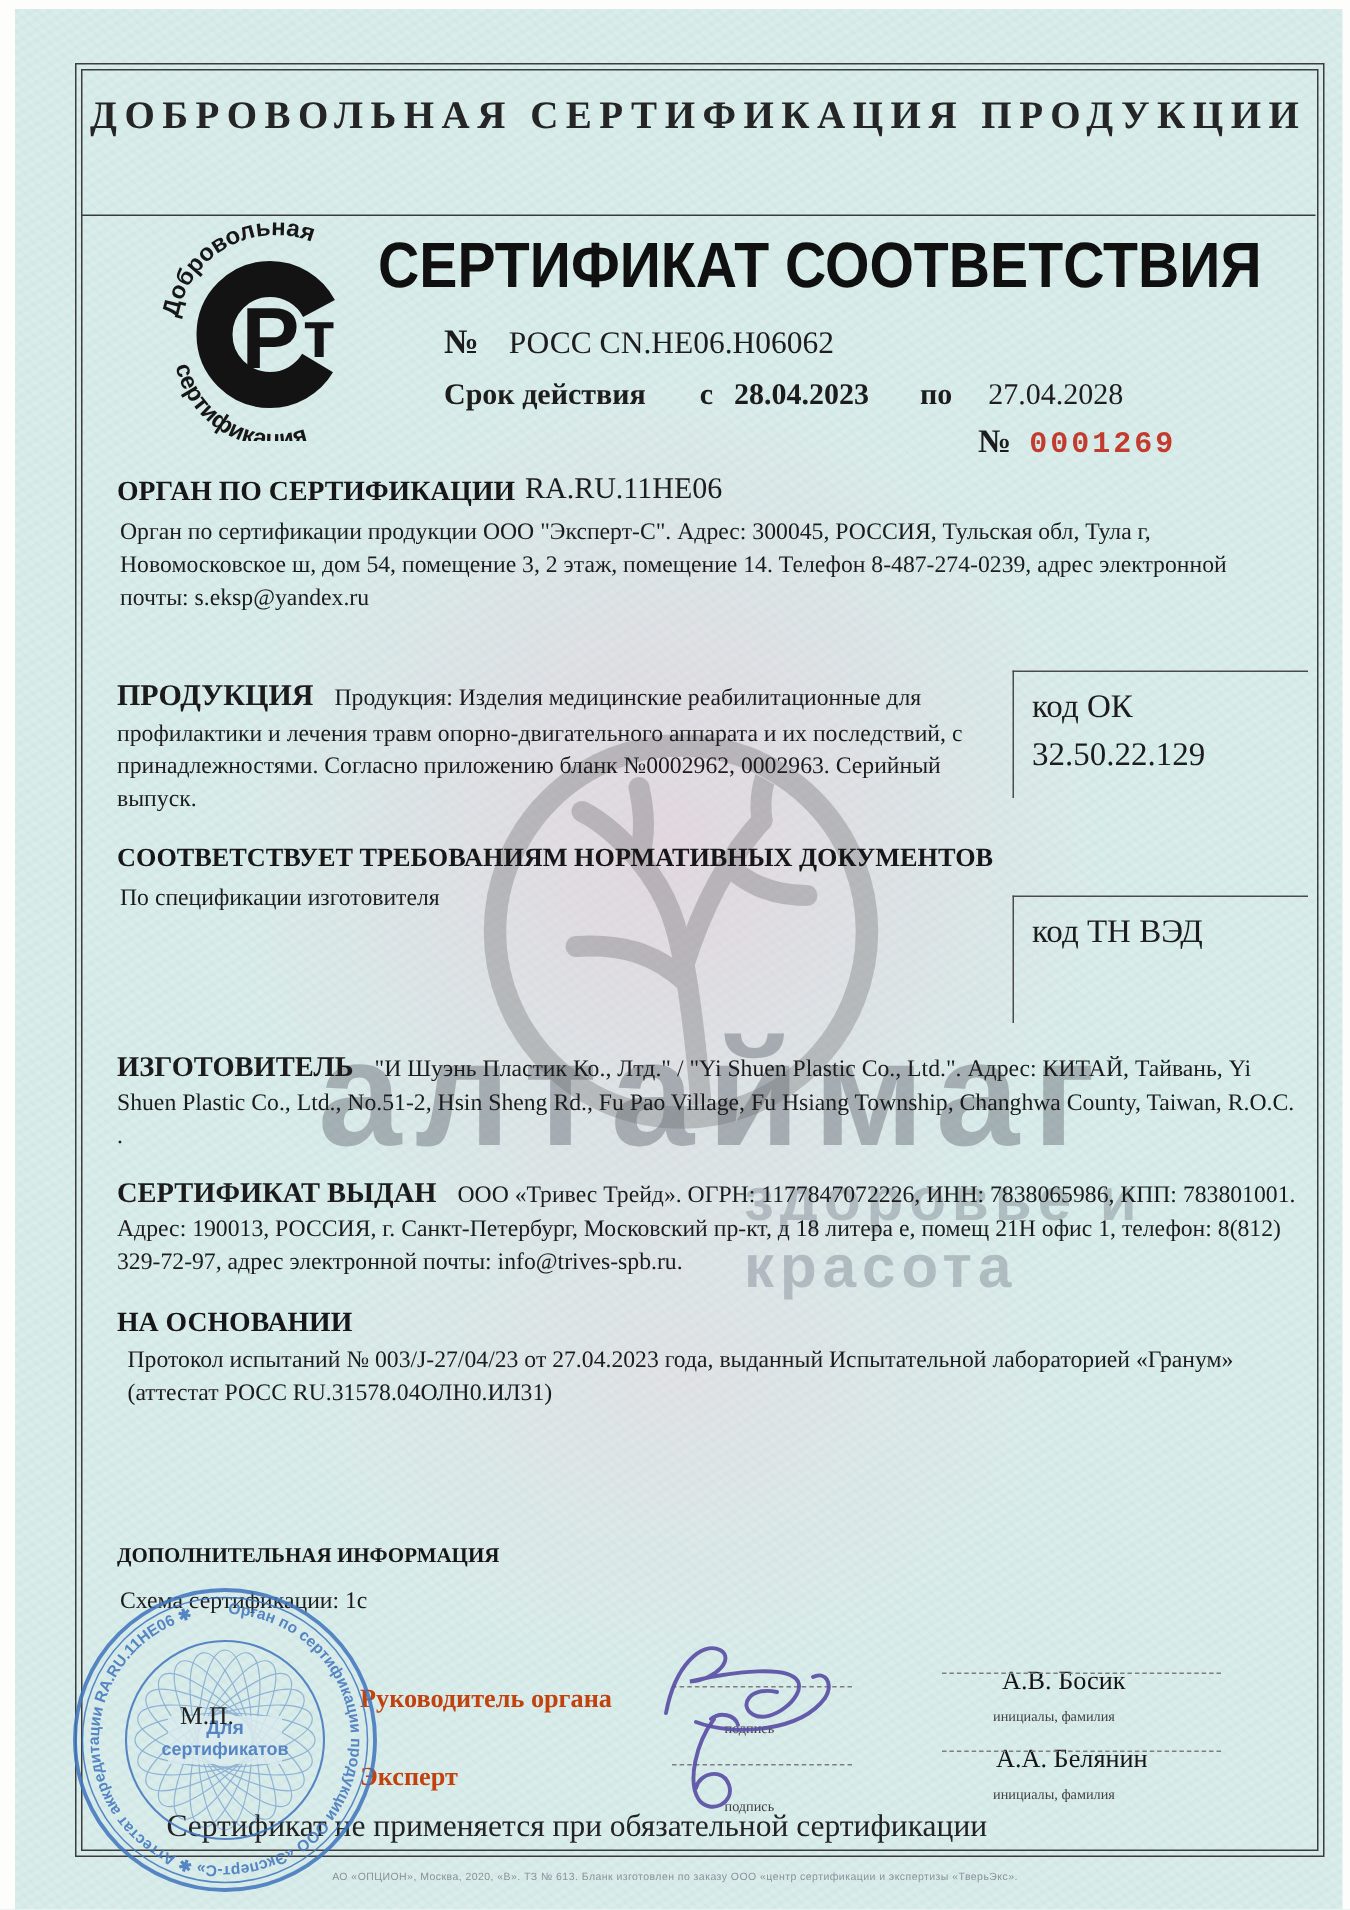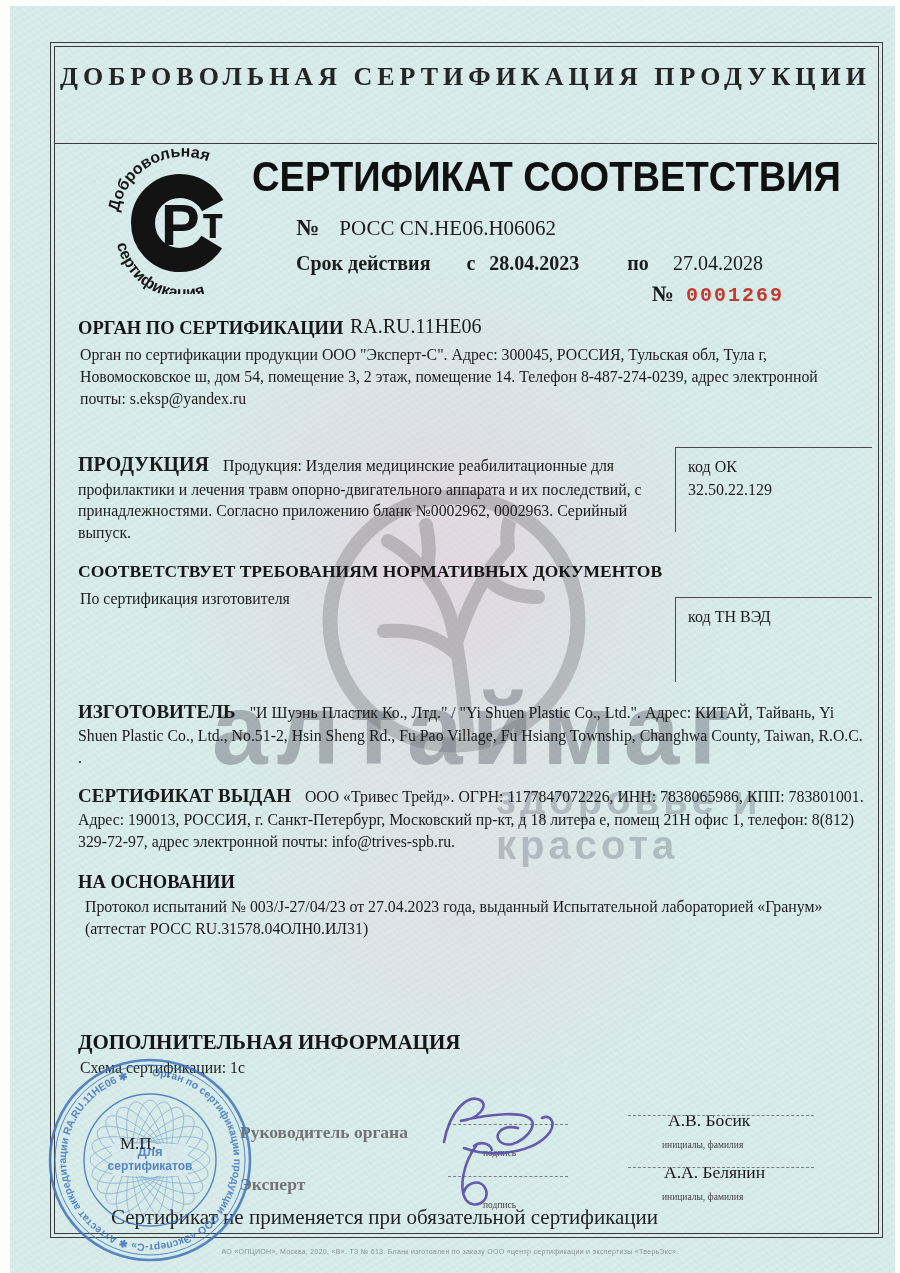--- a/index.html
+++ b/index.html
@@ -34,40 +34,40 @@
     position:absolute;left:252px;top:153px;width:620px;
     font-family:"Liberation Sans", sans-serif;font-size:41px;font-weight:bold;
     color:#101010;transform:scaleX(.93) scaleY(1.04);transform-origin:left top;white-space:nowrap;
   }
   .certno-line{position:absolute;left:296px;top:215px;font-size:21px;}
   .certno-line .nosign{font-size:23px;font-weight:bold;margin-right:20px;}
   .validity{position:absolute;left:296px;top:252px;font-size:20px;}
   .validity .lbl{font-weight:bold;}
   .validity .from-lbl{margin-left:36px;font-weight:bold;}
   .validity .from-val{margin-left:14px;font-weight:bold;}
-  .validity .to-lbl{margin-left:48px;font-weight:bold;}
+  .validity .to-lbl{margin-left:34px;font-weight:bold;}
   .validity .to-val{margin-left:24px;}
   .blankno{position:absolute;left:652px;top:281px;font-size:22px;}
   .blankno .nosign{font-weight:bold;margin-right:12px;}
   .blankno .digits{
     font-family:"Liberation Mono", monospace;font-weight:bold;font-size:20px;
     color:#c23b2e;letter-spacing:2px;
   }
   .sec-label{font-weight:bold;font-size:18.5px;color:#161616;}
   .body-text{font-size:15.8px;line-height:1.38;color:#1b1b1b;}
   .inline-lbl{font-weight:bold;font-size:19px;margin-right:14px;}
   .code-box{
     position:absolute;left:675px;width:197px;height:85px;
     border-top:1.8px solid #4a4a4a;border-left:1.8px solid #4a4a4a;
-    padding:7px 0 0 12px;box-sizing:border-box;font-size:16px;line-height:1.45;
+    padding:7px 0 0 12px;box-sizing:border-box;font-size:22px;line-height:1.45;
   }
   .sig-line{position:absolute;border-bottom:1.6px dashed #7d7d7d;}
   .sig-caption{position:absolute;font-size:9.5px;color:#3f3f3f;}
   .sig-name{position:absolute;font-size:17.5px;color:#141414;}
-  .sig-role{position:absolute;font-size:17.5px;font-weight:bold;color:#737373;}
+  .sig-role{position:absolute;font-size:17.5px;font-weight:bold;color:#c2410c;}
   .footer-note{
     position:absolute;left:50px;top:1205px;width:669px;text-align:center;
     font-size:21px;color:#222;
   }
   .print-info{
     position:absolute;left:0;top:1248px;width:900px;text-align:center;
     font-family:"Liberation Sans", sans-serif;font-size:7px;color:#8a9199;letter-spacing:.3px;
   }
   .wm-word{
     position:absolute;left:212px;top:672px;width:600px;
@@ -149,37 +149,37 @@
 
 <div class="abs content body-text" style="left:78px;top:433px;width:600px;margin-top:18px;">
   <span class="inline-lbl" style="font-size:20px;">ПРОДУКЦИЯ</span><span>Продукция: Изделия медицинские реабилитационные для профилактики и лечения травм опорно-двигательного аппарата и их последствий, с принадлежностями. Согласно приложению бланк №0002962, 0002963. Серийный выпуск.</span>
 </div>
 <div class="code-box content" style="top:447px;">
   <div>код ОК</div>
   <div>32.50.22.129</div>
 </div>
 
 <div class="abs content sec-label" style="left:78px;top:561px;font-size:17.5px;">СООТВЕТСТВУЕТ ТРЕБОВАНИЯМ НОРМАТИВНЫХ ДОКУМЕНТОВ</div>
-<div class="abs content body-text" style="left:80px;top:588px;width:560px;">По сертификация изготовителя</div>
+<div class="abs content body-text" style="left:80px;top:588px;width:560px;">По спецификации изготовителя</div>
 <div class="code-box content" style="top:577px;margin-top:20px;">
   <div>код ТН ВЭД</div>
 </div>
 
 <div class="abs content body-text" style="left:78px;top:699px;width:790px;">
   <span class="inline-lbl">ИЗГОТОВИТЕЛЬ</span><span>"И Шуэнь Пластик Ко., Лтд." / "Yi Shuen Plastic Co., Ltd.". Адрес: КИТАЙ, Тайвань, Yi Shuen Plastic Co., Ltd., No.51-2, Hsin Sheng Rd., Fu Pao Village, Fu Hsiang Township, Changhwa County, Taiwan, R.O.C. .</span>
 </div>
 
 <div class="abs content body-text" style="left:78px;top:783px;width:792px;">
   <span class="inline-lbl">СЕРТИФИКАТ ВЫДАН</span><span>ООО «Тривес Трейд». ОГРН: 1177847072226, ИНН: 7838065986, КПП: 783801001. Адрес: 190013, РОССИЯ, г. Санкт-Петербург, Московский пр-кт, д 18 литера е, помещ 21Н офис 1, телефон: 8(812) 329-72-97, адрес электронной почты: info@trives-spb.ru.</span>
 </div>
 
 <div class="abs content sec-label" style="left:78px;top:872px;">НА ОСНОВАНИИ</div>
 <div class="abs content body-text" style="left:85px;top:896px;width:772px;">Протокол испытаний № 003/J-27/04/23 от 27.04.2023 года, выданный Испытательной лабораторией «Гранум» (аттестат РОСС RU.31578.04ОЛН0.ИЛ31)</div>
 
-<div class="abs content sec-label" style="left:78px;top:1030px;font-size:21px;">ДОПОЛНИТЕЛЬНАЯ ИНФОРМАЦИЯ</div>
+<div class="abs content sec-label" style="left:78px;top:1030px;font-size:14px;">ДОПОЛНИТЕЛЬНАЯ ИНФОРМАЦИЯ</div>
 <div class="abs content body-text" style="left:80px;top:1057px;width:600px;">Схема сертификации: 1с</div>
 
 <svg class="abs" style="left:44px;top:1054px;z-index:5;opacity:.85;" width="212" height="212" viewBox="0 0 212 212">
   <defs>
     <path id="stampRing" d="M 106,22 A 84,84 0 1 1 105.99,22"></path>
   </defs>
   <g stroke="#3f74bd" fill="none">
     <circle cx="106" cy="106" r="100" stroke-width="2.6"></circle>
     <circle cx="106" cy="106" r="95" stroke-width="1"></circle>
     <circle cx="106" cy="106" r="66" stroke-width="1.4"></circle>

